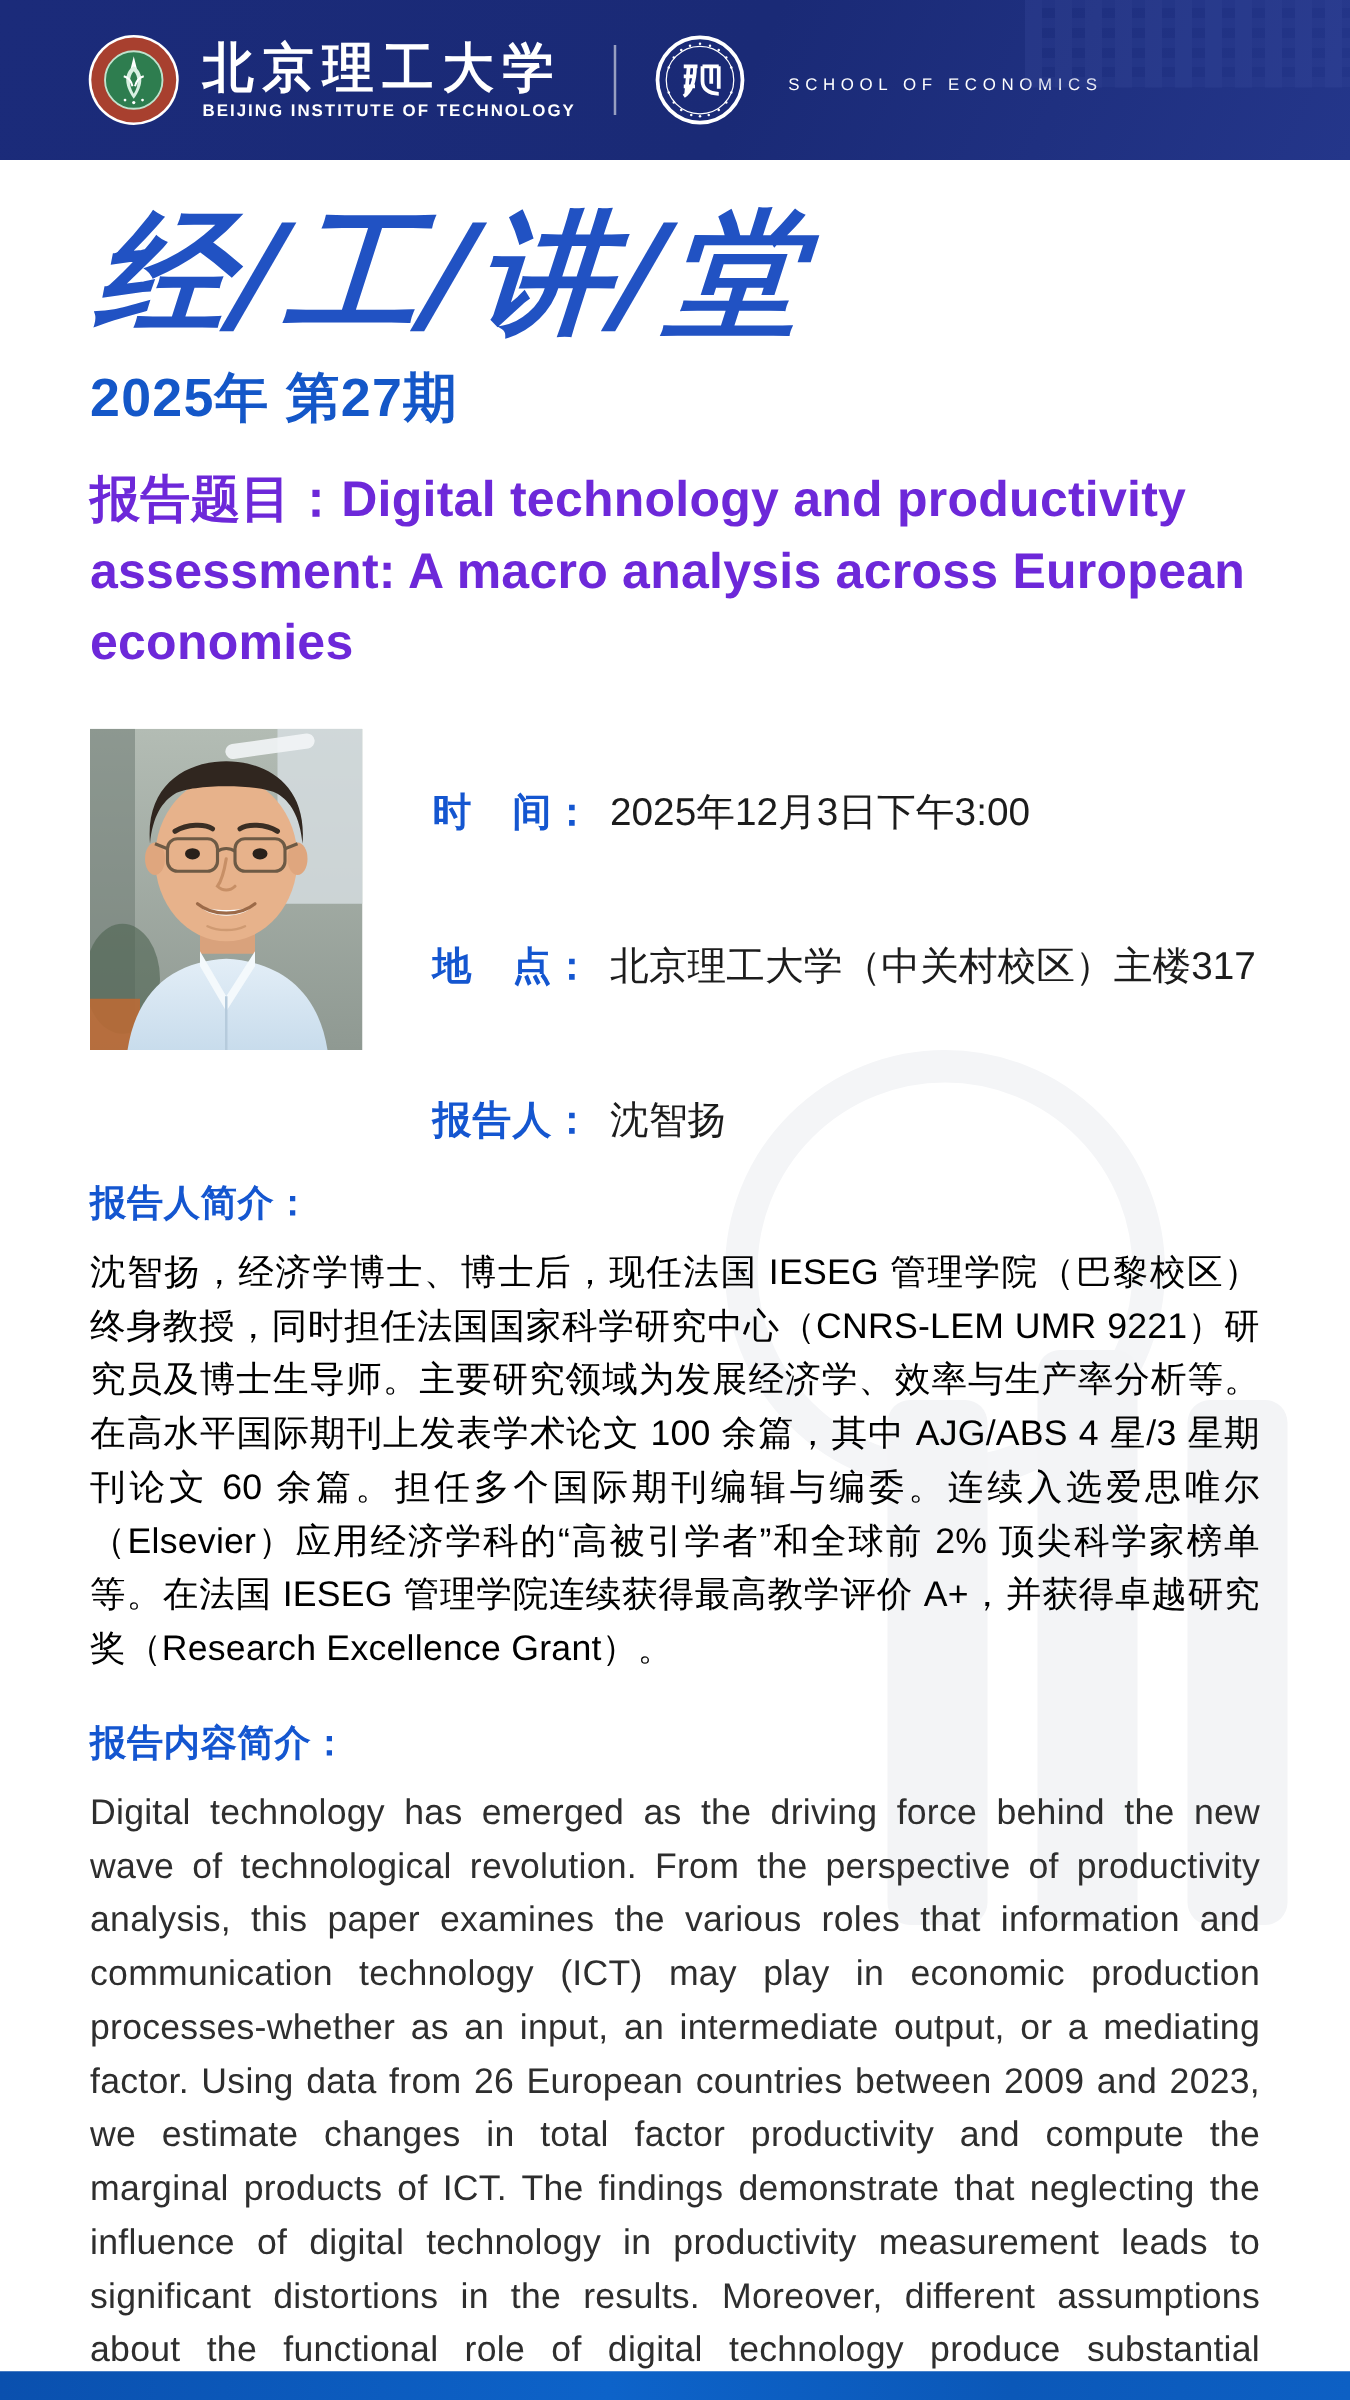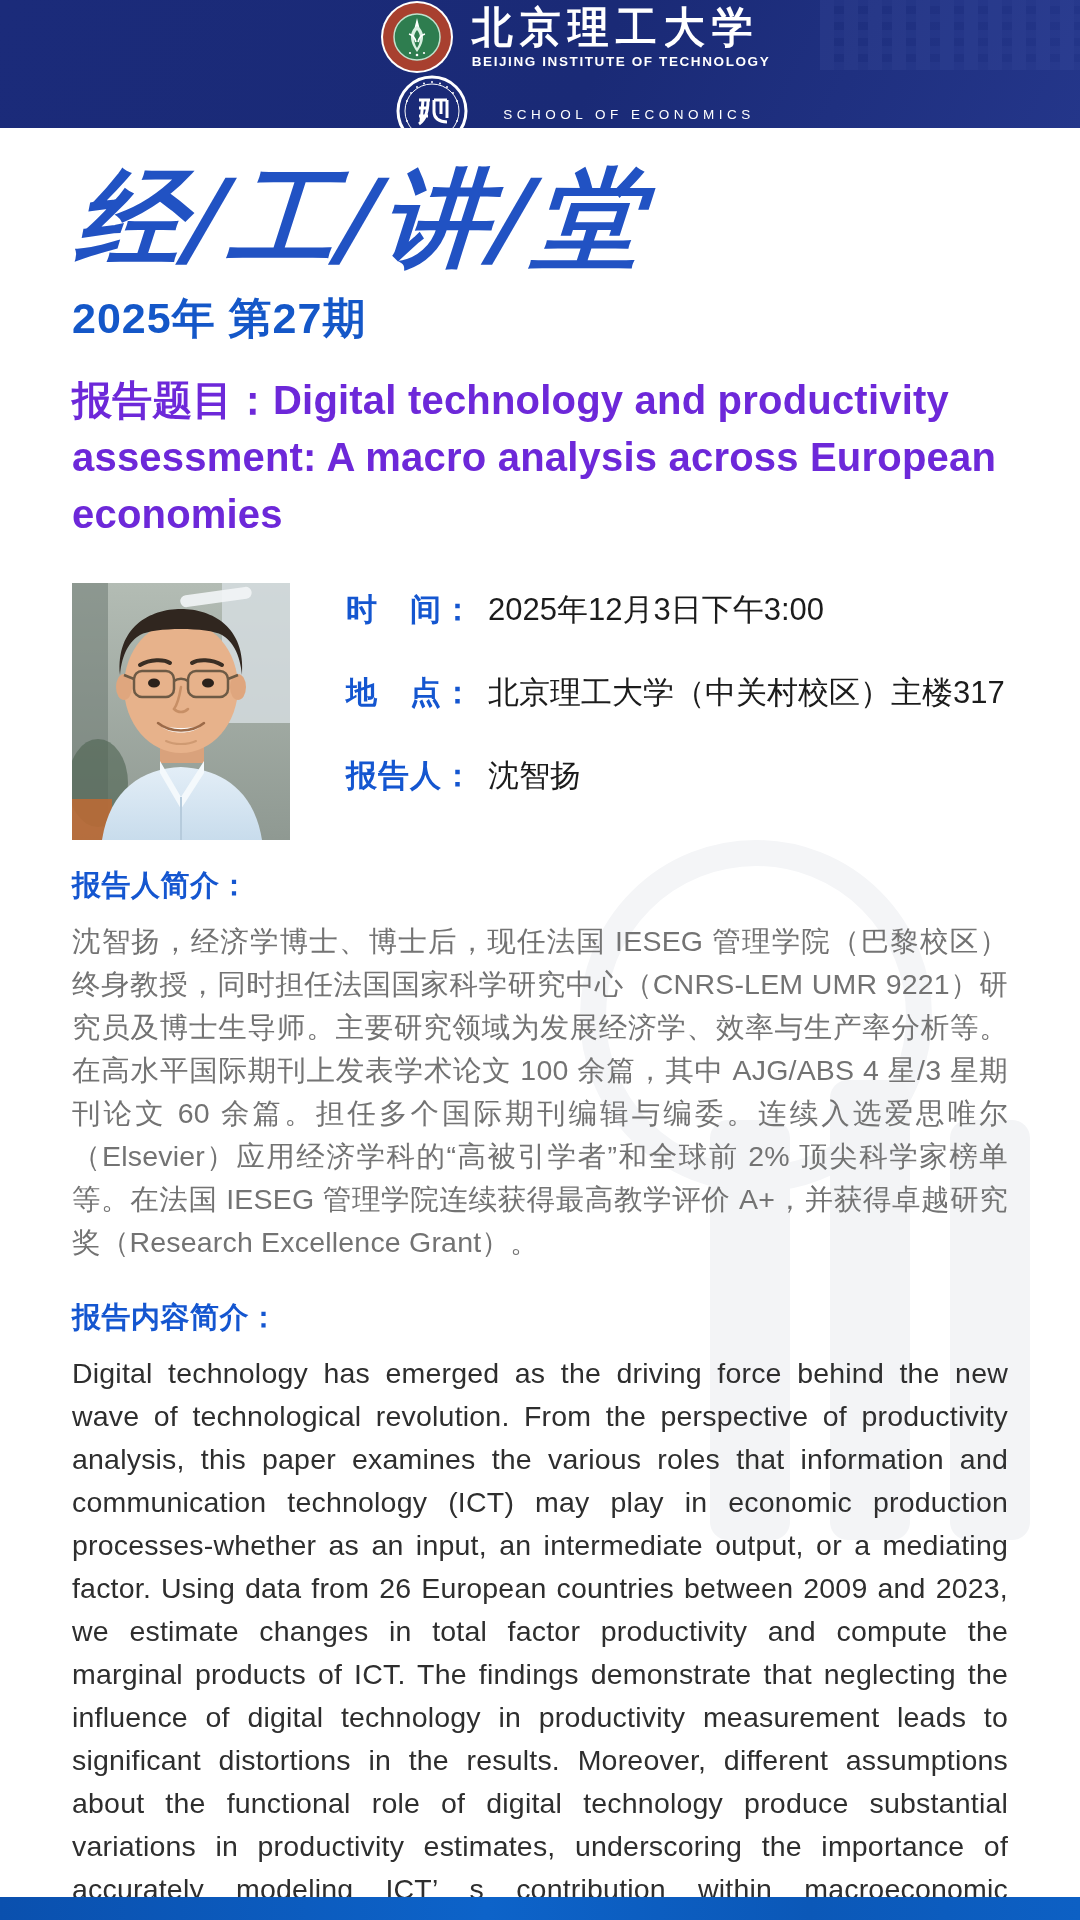--- a/index.html
+++ b/index.html
@@ -6,21 +6,21 @@
   body{
     width:1080px;height:1920px;position:relative;overflow:hidden;
     background:#ffffff;
     font-family:"Liberation Sans", sans-serif;
     -webkit-font-smoothing:antialiased;
   }
   
   .header{
     position:relative;height:128px;width:100%;
     background:linear-gradient(115deg,#1b2b7a 0%,#1a2a76 55%,#24368a 100%);
-    display:flex;align-items:center;padding-left:70px;box-sizing:border-box;z-index:3;flex-direction:column;
+    display:flex;align-items:center;padding-left:70px;box-sizing:border-box;z-index:3;
   }
   .header .city{
     position:absolute;right:0;top:0;width:260px;height:70px;opacity:.18;
     background:
       repeating-linear-gradient(90deg,#4c5eb0 0 14px,transparent 14px 24px),
       repeating-linear-gradient(0deg,#3b4da0 0 8px,transparent 8px 16px);
   }
   .logo-group{display:flex;align-items:center;gap:18px;}
   .logo-circle{width:74px;height:74px;flex:0 0 auto;}
   .uni-text .zh{
@@ -55,34 +55,34 @@
     margin-top:2px;font-size:43px;font-weight:bold;color:#1457c8;letter-spacing:1px;
   }
   .lecture-title{
     margin-top:24px;font-size:40px;font-weight:bold;color:#6d28d9;
     line-height:57px;letter-spacing:.2px;text-align:left;
   }
   
   .speaker{display:flex;margin-top:40px;}
   .photo{width:218px;height:257px;flex:0 0 auto;overflow:hidden;}
   .info{display:flex;flex-direction:column;margin-left:56px;padding-top:6px;}
-  .info-row{display:flex;align-items:flex-start;margin-bottom:41px;}
+  .info-row{display:flex;align-items:flex-start;margin-bottom:41px;margin-top:40px;}
   .info-row:last-child{margin-bottom:0;}
   .info-label{
     color:#1456d0;font-weight:bold;font-size:31px;white-space:pre;letter-spacing:1px;flex:0 0 auto;
   }
   .info-value{color:#1c1c1c;font-size:31px;margin-left:14px;white-space:pre;}
   
   .section-heading{
     font-size:29px;font-weight:bold;color:#1456d0;letter-spacing:.5px;
   }
   .heading-bio{margin-top:26px;}
   .heading-abstract{margin-top:34px;}
   .para{
-    margin-top:14px;text-align:justify;color:#737373;
+    margin-top:14px;text-align:justify;color:#000000;
     font-size:28.5px;line-height:43px;letter-spacing:.2px;
   }
   .para-en{color:#2e2e2e;word-spacing:1px;}
   
   .footer-bar{
     position:absolute;left:0;bottom:0;width:100%;height:23px;z-index:3;
     background:linear-gradient(90deg,#0a50ae 0%,#0d63c9 45%,#0b58b8 75%,#0d60c4 100%);
   }
 </style>
 </head>

